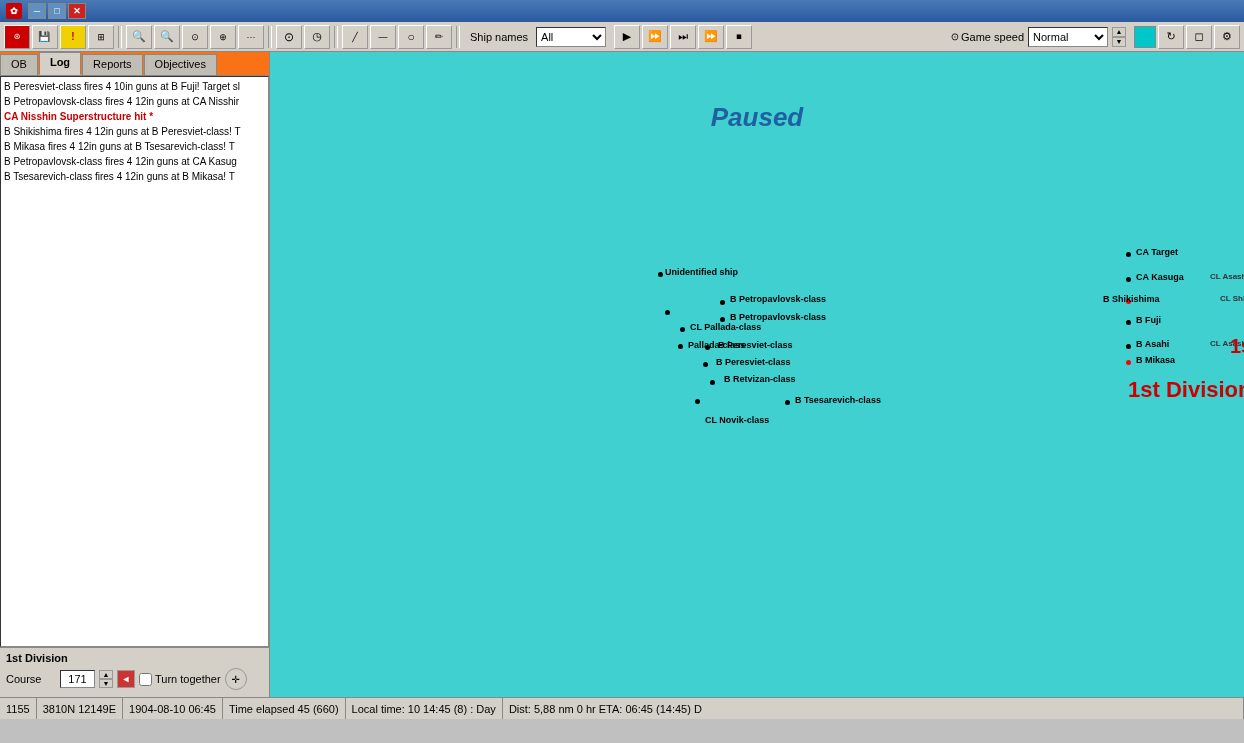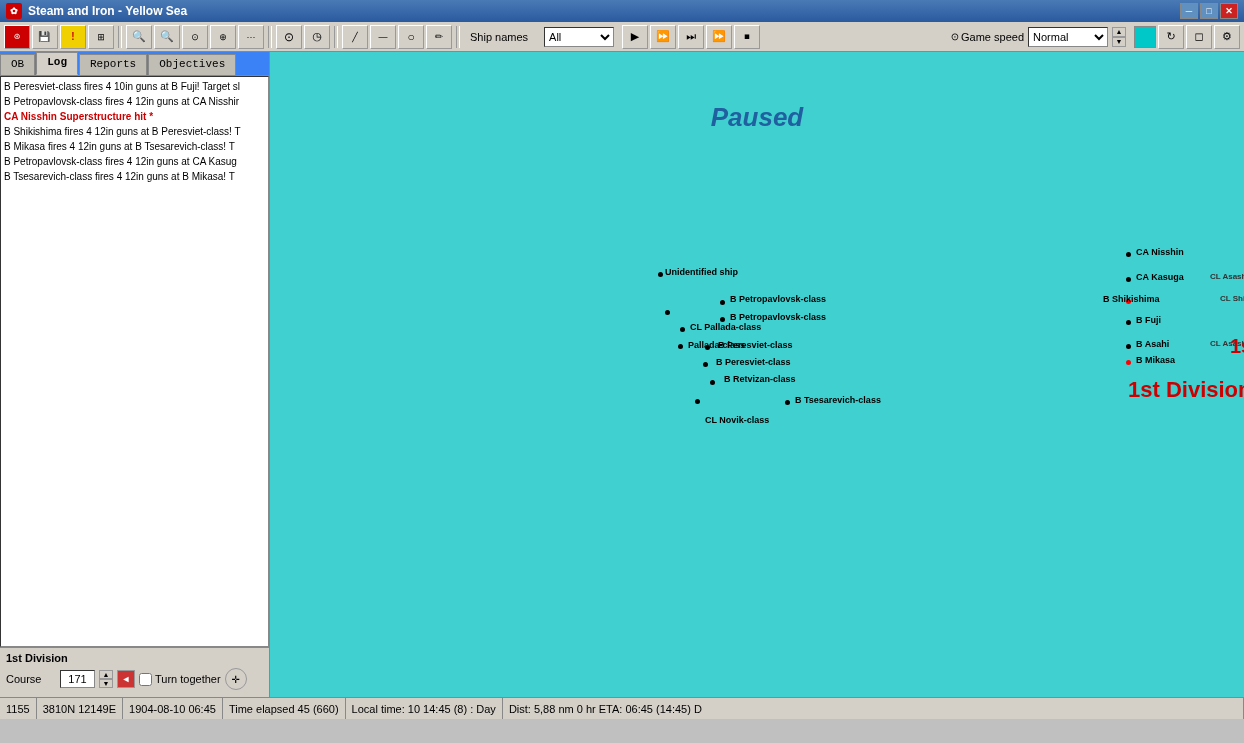--- a/index.html
+++ b/index.html
@@ -49,21 +49,21 @@
       border: 1px solid #999;
       border-top-color: #fff;
       border-left-color: #fff;
       display: flex; align-items: center; justify-content: center;
       cursor: pointer; font-size: 10px;
     }
     .tb-separator { width: 4px; height: 22px; border-left: 1px solid #999; border-right: 1px solid #fff; margin: 0 2px; }
 
     
     .ship-names-area {
-      display: flex; align-items: center; gap: 16px; margin: 0 6px;
+      display: flex; align-items: center; gap: 8px; margin: 0 6px;
       font-size: 11px;
     }
     .ship-names-area label { font-size: 11px; }
     .ship-names-select {
       width: 70px; height: 20px; font-size: 11px;
       border: 1px inset #888;
       background: white;
     }
 
     
@@ -89,24 +89,23 @@
       width: 270px;
       display: flex;
       flex-direction: column;
       background: #d4d0c8;
       border-right: 1px solid #888;
     }
 
     
     #tabs {
       display: flex;
-      background: #3b82f6;
+      background: #f97316;
       border-bottom: 1px solid #888;
       height: 24px;
-      font-family: Liberation Mono, monospace;
     }
     .tab {
       padding: 3px 10px;
       font-size: 11px;
       cursor: pointer;
       border: 1px solid #888;
       border-bottom: none;
       background: #c0bdb5;
       margin-right: 1px;
       margin-top: 2px;
@@ -249,21 +248,20 @@
     #log-area::-webkit-scrollbar-thumb { background: #a0a0a0; border: 1px solid #888; }
   </style>
 </head>
 <body>
 
 <div id="title-bar">
   <div class="title-icon">
 
     <span style="color:white; font-size:9px;">✿</span>
   </div>
-  <span class="title-text">Steam and Iron - Yellow Sea</span>
   <div class="window-controls">
     <div class="win-btn">─</div>
     <div class="win-btn">□</div>
     <div class="win-btn close">✕</div>
   </div>
 </div>
 
 <div id="toolbar">
 
   <div class="tb-btn" style="background:#cc0000; color:white; font-size:8px;">⊛</div>
@@ -395,21 +393,21 @@
     <div class="ship-dot" style="left:440px; top:328px;"></div>
     <div class="ship-label" style="left:454px; top:322px;">B Retvizan-class</div>
 
     <div class="ship-dot" style="left:425px; top:347px;"></div>
     <div class="ship-label" style="left:435px; top:363px;">CL Novik-class</div>
 
     <div class="ship-dot" style="left:515px; top:348px;"></div>
     <div class="ship-label" style="left:525px; top:343px;">B Tsesarevich-class</div>
 
     <div class="ship-dot" style="left:856px; top:200px;"></div>
-    <div class="ship-label" style="left:866px; top:195px;">CA Nisshin</div>
+    <div class="ship-label" style="left:866px; top:195px;">CA Target</div>
 
     <div class="ship-dot" style="left:856px; top:225px;"></div>
     <div class="ship-label" style="left:866px; top:220px;">CA Kasuga</div>
     <div class="ship-label" style="left:940px; top:220px; color:#333; font-size:8px;">CL Asashimo</div>
 
     <div class="ship-dot red" style="left:856px; top:247px;"></div>
     <div class="ship-label" style="left:833px; top:242px;">B Shikishima</div>
     <div class="ship-label" style="left:950px; top:242px; color:#333; font-size:8px;">CL Shirakumo</div>
 
     <div class="ship-dot" style="left:856px; top:268px;"></div>

